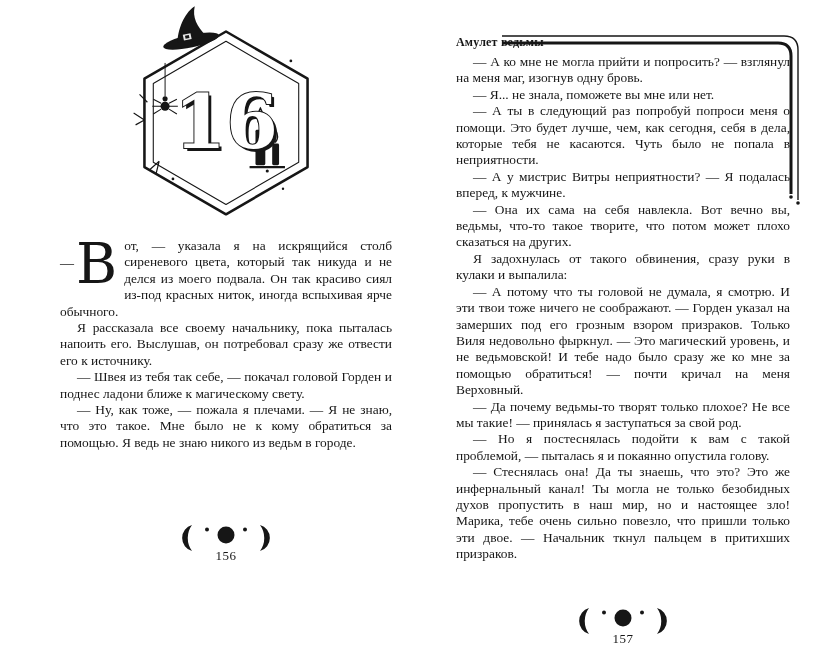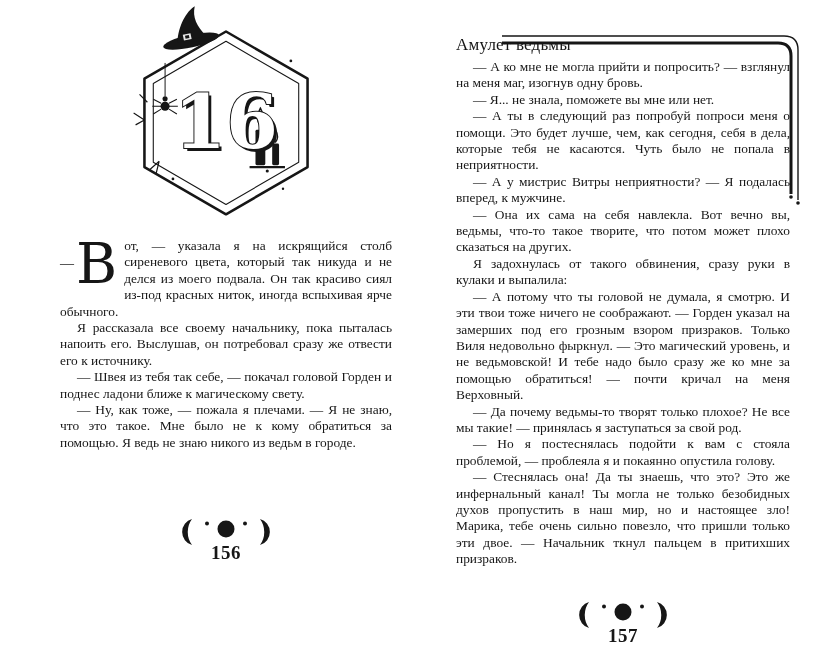--- a/index.html
+++ b/index.html
@@ -18,22 +18,22 @@
 
   
   .page-left  { position: absolute; left: 60px;  top: 0; width: 332px; height: 578px; }
   .page-right { position: absolute; left: 456px; top: 0; width: 334px; height: 661px; }
 
   .chapter-ornament { display: block; margin: 4px auto 8px auto; }
 
   .running-header {
     margin-top: 35px;
     margin-bottom: 4px;
-    font-weight: normal;
-    font-size: 17px;
+    font-weight: bold;
+    font-size: 12px;
     letter-spacing: 0.2px;
   }
 
   .body-text { font-size: 13.4px; line-height: 16.4px; text-align: justify; }
   .body-text p { margin: 0; text-indent: 17px; }
   .body-text p.first-par { text-indent: 0; }
 
   .opening {
     float: left;
     display: flex;
@@ -50,21 +50,21 @@
   }
 
   .page-footer {
     position: absolute;
     bottom: 14px;
     left: 0;
     width: 100%;
     text-align: center;
   }
   .page-footer svg { display: block; margin: 0 auto -5px auto; }
-  .page-number { font-size: 19px; letter-spacing: 0.5px; font-weight: bold; }
+  .page-number { font-size: 13px; letter-spacing: 0.5px; }
 </style>
 </head>
 <body>
 
 <svg class="corner-frame" width="302" height="176" viewBox="0 0 302 176" fill="none" xmlns="http://www.w3.org/2000/svg">
   <path d="M 0,2 H 282 Q 296,2 296,16 V 166" stroke="#161616" stroke-width="1.4"></path>
   <path d="M 0,9 H 276 Q 289,9 289,22 V 160" stroke="#161616" stroke-width="3"></path>
   <circle cx="296" cy="169" r="1.8" fill="#161616"></circle>
   <circle cx="289" cy="163" r="1.8" fill="#161616"></circle>
 </svg>
@@ -150,21 +150,21 @@
 
   <div class="body-text">
     <p>— А ко мне не могла прийти и попросить? — взглянул на меня маг, изогнув одну бровь.</p>
     <p>— Я... не знала, поможете вы мне или нет.</p>
     <p>— А ты в следующий раз попробуй попроси меня о помощи. Это будет лучше, чем, как сегодня, себя в дела, которые тебя не касаются. Чуть было не попала в неприятности.</p>
     <p>— А у мистрис Витры неприятности? — Я подалась вперед, к мужчине.</p>
     <p>— Она их сама на себя навлекла. Вот вечно вы, ведьмы, что-то такое творите, что потом может плохо сказаться на других.</p>
     <p>Я задохнулась от такого обвинения, сразу руки в кулаки и выпалила:</p>
     <p>— А потому что ты головой не думала, я смотрю. И эти твои тоже ничего не соображают. — Горден указал на замерших под его грозным взором призраков. Только Виля недовольно фыркнул. — Это магический уровень, и не ведьмовской! И тебе надо было сразу же ко мне за помощью обратиться! — почти кричал на меня Верховный.</p>
     <p>— Да почему ведьмы-то творят только плохое? Не все мы такие! — принялась я заступаться за свой род.</p>
-    <p>— Но я постеснялась подойти к вам с стояла проблемой, — проблеяла я и покаянно опустила голову.</p>
+    <p>— Но я постеснялась подойти к вам с такой проблемой, — пыталась я и покаянно опустила голову.</p>
     <p>— Стеснялась она! Да ты знаешь, что это? Это же инфернальный канал! Ты могла не только безобидных духов пропустить в наш мир, но и настоящее зло! Марика, тебе очень сильно повезло, что пришли только эти двое. — Начальник ткнул пальцем в притихших призраков.</p>
   </div>
 
   <div class="page-footer">
     <svg width="104" height="30" viewBox="0 0 104 30" xmlns="http://www.w3.org/2000/svg" fill="#161616">
       <path d="M 18,2 A 13.5,13.5 0 0 0 18,28 A 22,22 0 0 1 18,2 Z"></path>
       <path d="M 86,2 A 13.5,13.5 0 0 1 86,28 A 22,22 0 0 0 86,2 Z"></path>
       <circle cx="52" cy="12" r="8.5"></circle>
       <circle cx="33" cy="6.5" r="2"></circle>
       <circle cx="71" cy="6.5" r="2"></circle>

